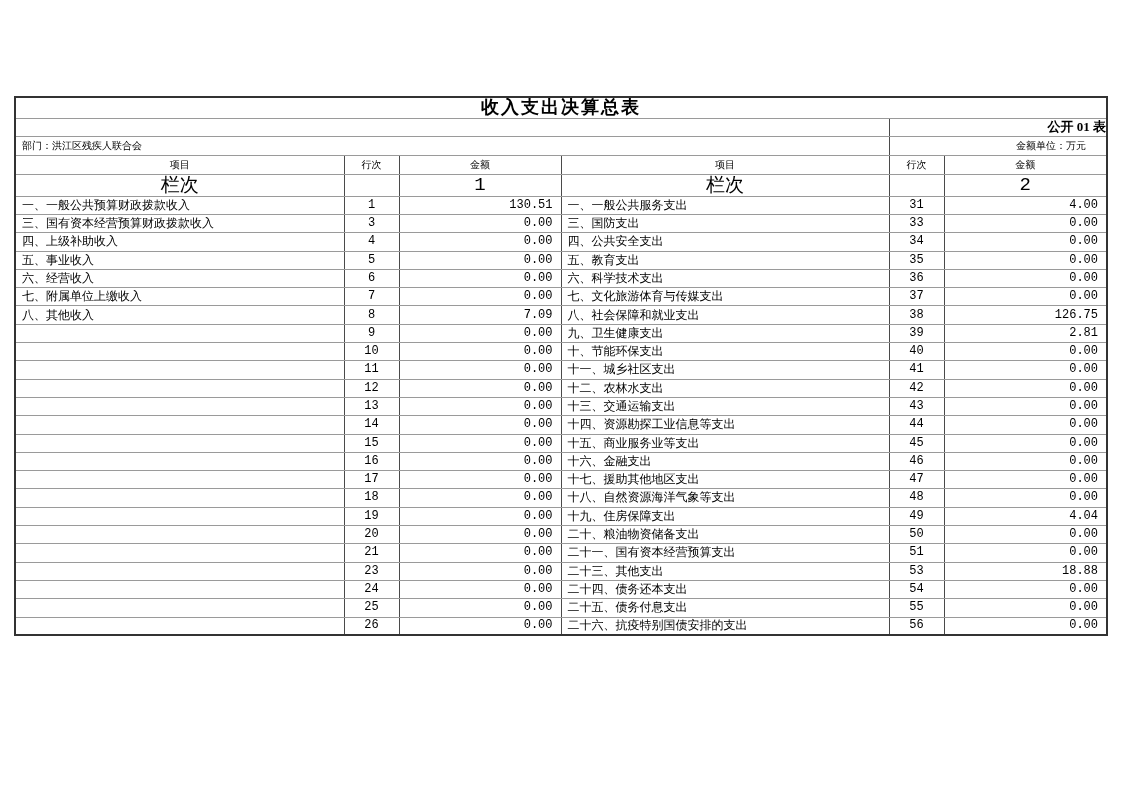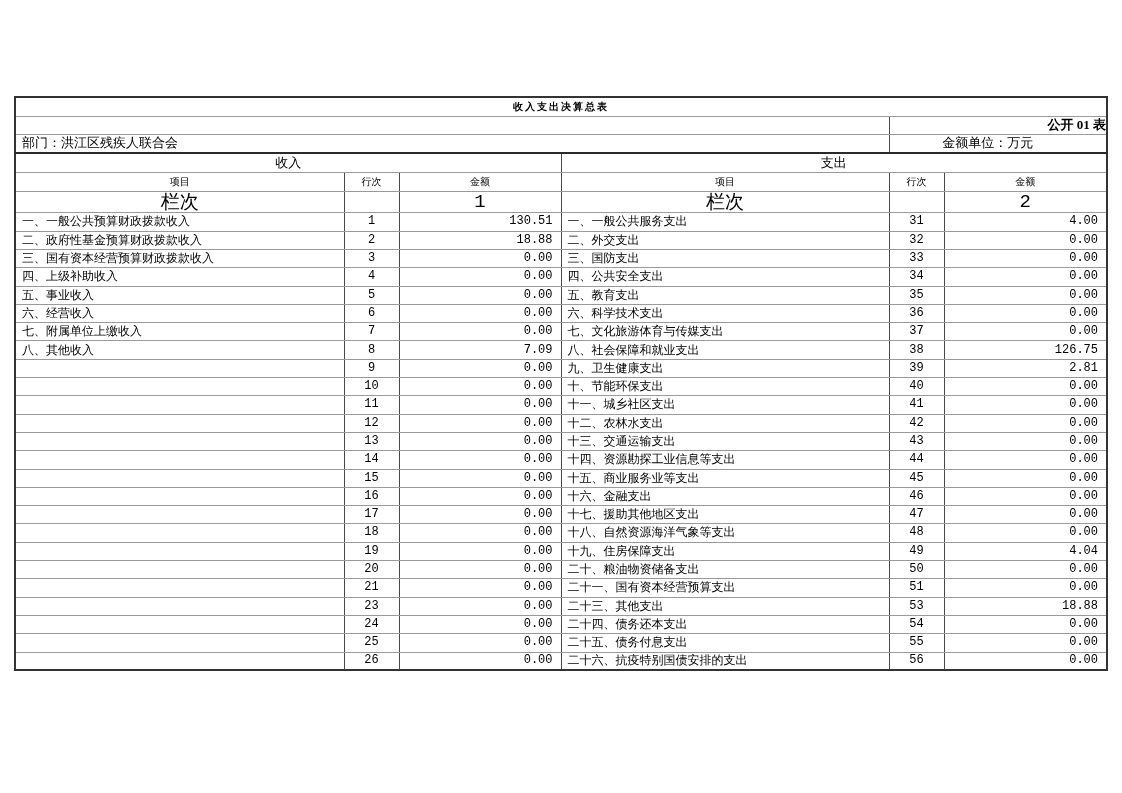--- a/index.html
+++ b/index.html
@@ -25,31 +25,31 @@
     border-top:1px solid #9a9a9a;
     border-bottom:1px solid #9a9a9a;
     border-left:1px solid #4a4a4a;
     border-right:1px solid #4a4a4a;
     font-size:12px;
     line-height:1.1;
     padding:0;
   }
   tr.title-row{height:19px;}
   tr.title-row td{
-    text-align:center;font-weight:bold;font-size:10px;letter-spacing:2px;
+    text-align:center;font-weight:bold;font-size:18px;letter-spacing:2px;
     border-top:none;
   }
   tr.pub-row{height:18px;}
   tr.pub-row td.pub-cell{
     text-align:right;font-weight:bold;font-size:13px;padding-right:0;
   }
   tr.dept-row{height:19px;}
-  tr.dept-row td{font-size:13px;margin-top:21px;}
+  tr.dept-row td{font-size:10px;margin-top:21px;}
   tr.dept-row td.dept-cell{text-align:left;padding-left:6px;}
-  tr.dept-row td.unit-cell{text-align:center;padding-right:20px;}
+  tr.dept-row td.unit-cell{text-align:right;padding-right:20px;}
   tr.section-row{height:19px;}
   tr.section-row td{
     text-align:center;font-size:13px;
     border-top:2px solid #2a2a2a;
   }
   tr.colhead-row{height:19px;}
   tr.colhead-row td{text-align:center;font-size:10px;}
   tr.lanci-row{height:18px;}
   tr.lanci-row td{text-align:center;font-size:19px;}
   .num{font-family:"Liberation Mono","DejaVu Sans Mono",monospace;}
@@ -82,24 +82,20 @@
         <td colspan="6">收入支出决算总表</td>
       </tr>
       <tr class="pub-row">
         <td colspan="4"></td>
         <td colspan="2" class="pub-cell">公开 01 表</td>
       </tr>
       <tr class="dept-row">
         <td colspan="4" class="dept-cell">部门：洪江区残疾人联合会</td>
         <td colspan="2" class="unit-cell">金额单位：万元</td>
       </tr>
-      <tr class="section-row">
-        <td colspan="3">收入</td>
-        <td colspan="3">支出</td>
-      </tr>
       <tr class="colhead-row">
         <td>项目</td>
         <td>行次</td>
         <td>金额</td>
         <td>项目</td>
         <td>行次</td>
         <td>金额</td>
       </tr>
       <tr class="lanci-row">
         <td>栏次</td>
@@ -113,28 +109,20 @@
     <tbody class="data">
         <tr>
           <td class="item">一、一般公共预算财政拨款收入</td>
           <td class="line">1</td>
           <td class="amount">130.51</td>
           <td class="item">一、一般公共服务支出</td>
           <td class="line">31</td>
           <td class="amount">4.00</td>
         </tr>
         <tr>
-          <td class="item">二、政府性基金预算财政拨款收入</td>
-          <td class="line">2</td>
-          <td class="amount">18.88</td>
-          <td class="item">二、外交支出</td>
-          <td class="line">32</td>
-          <td class="amount">0.00</td>
-        </tr>
-        <tr>
           <td class="item">三、国有资本经营预算财政拨款收入</td>
           <td class="line">3</td>
           <td class="amount">0.00</td>
           <td class="item">三、国防支出</td>
           <td class="line">33</td>
           <td class="amount">0.00</td>
         </tr>
         <tr>
           <td class="item">四、上级补助收入</td>
           <td class="line">4</td>

